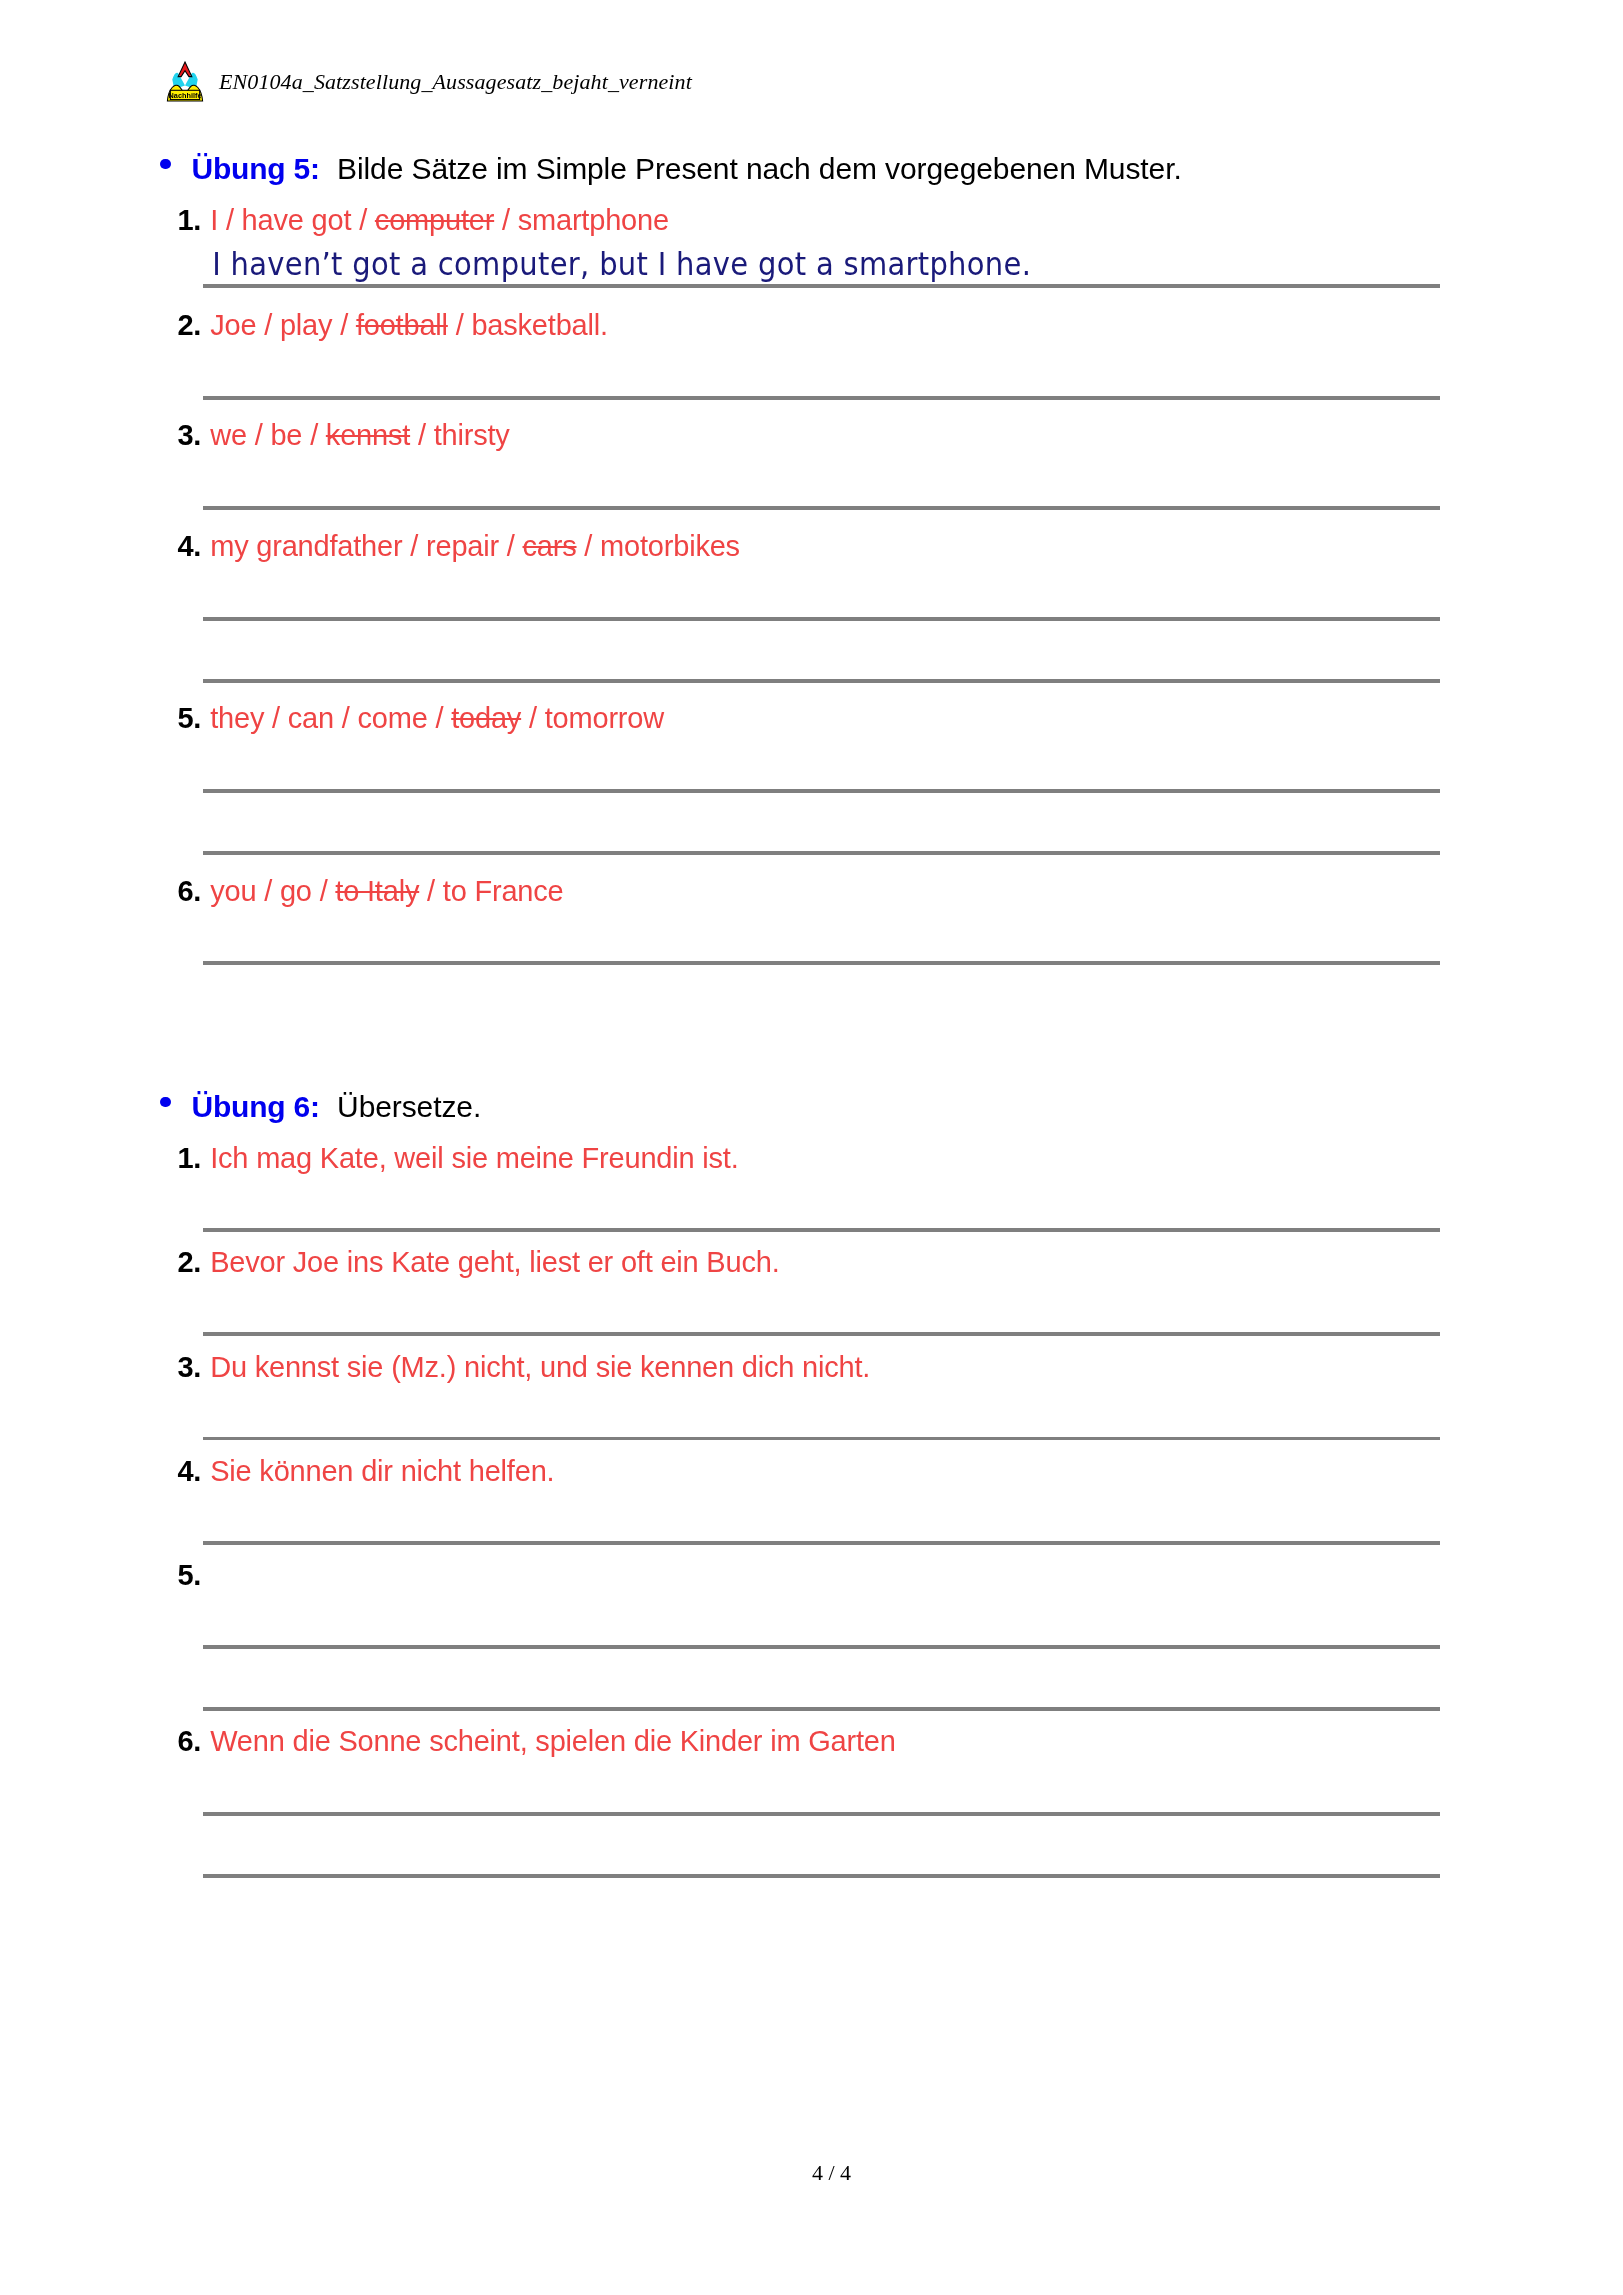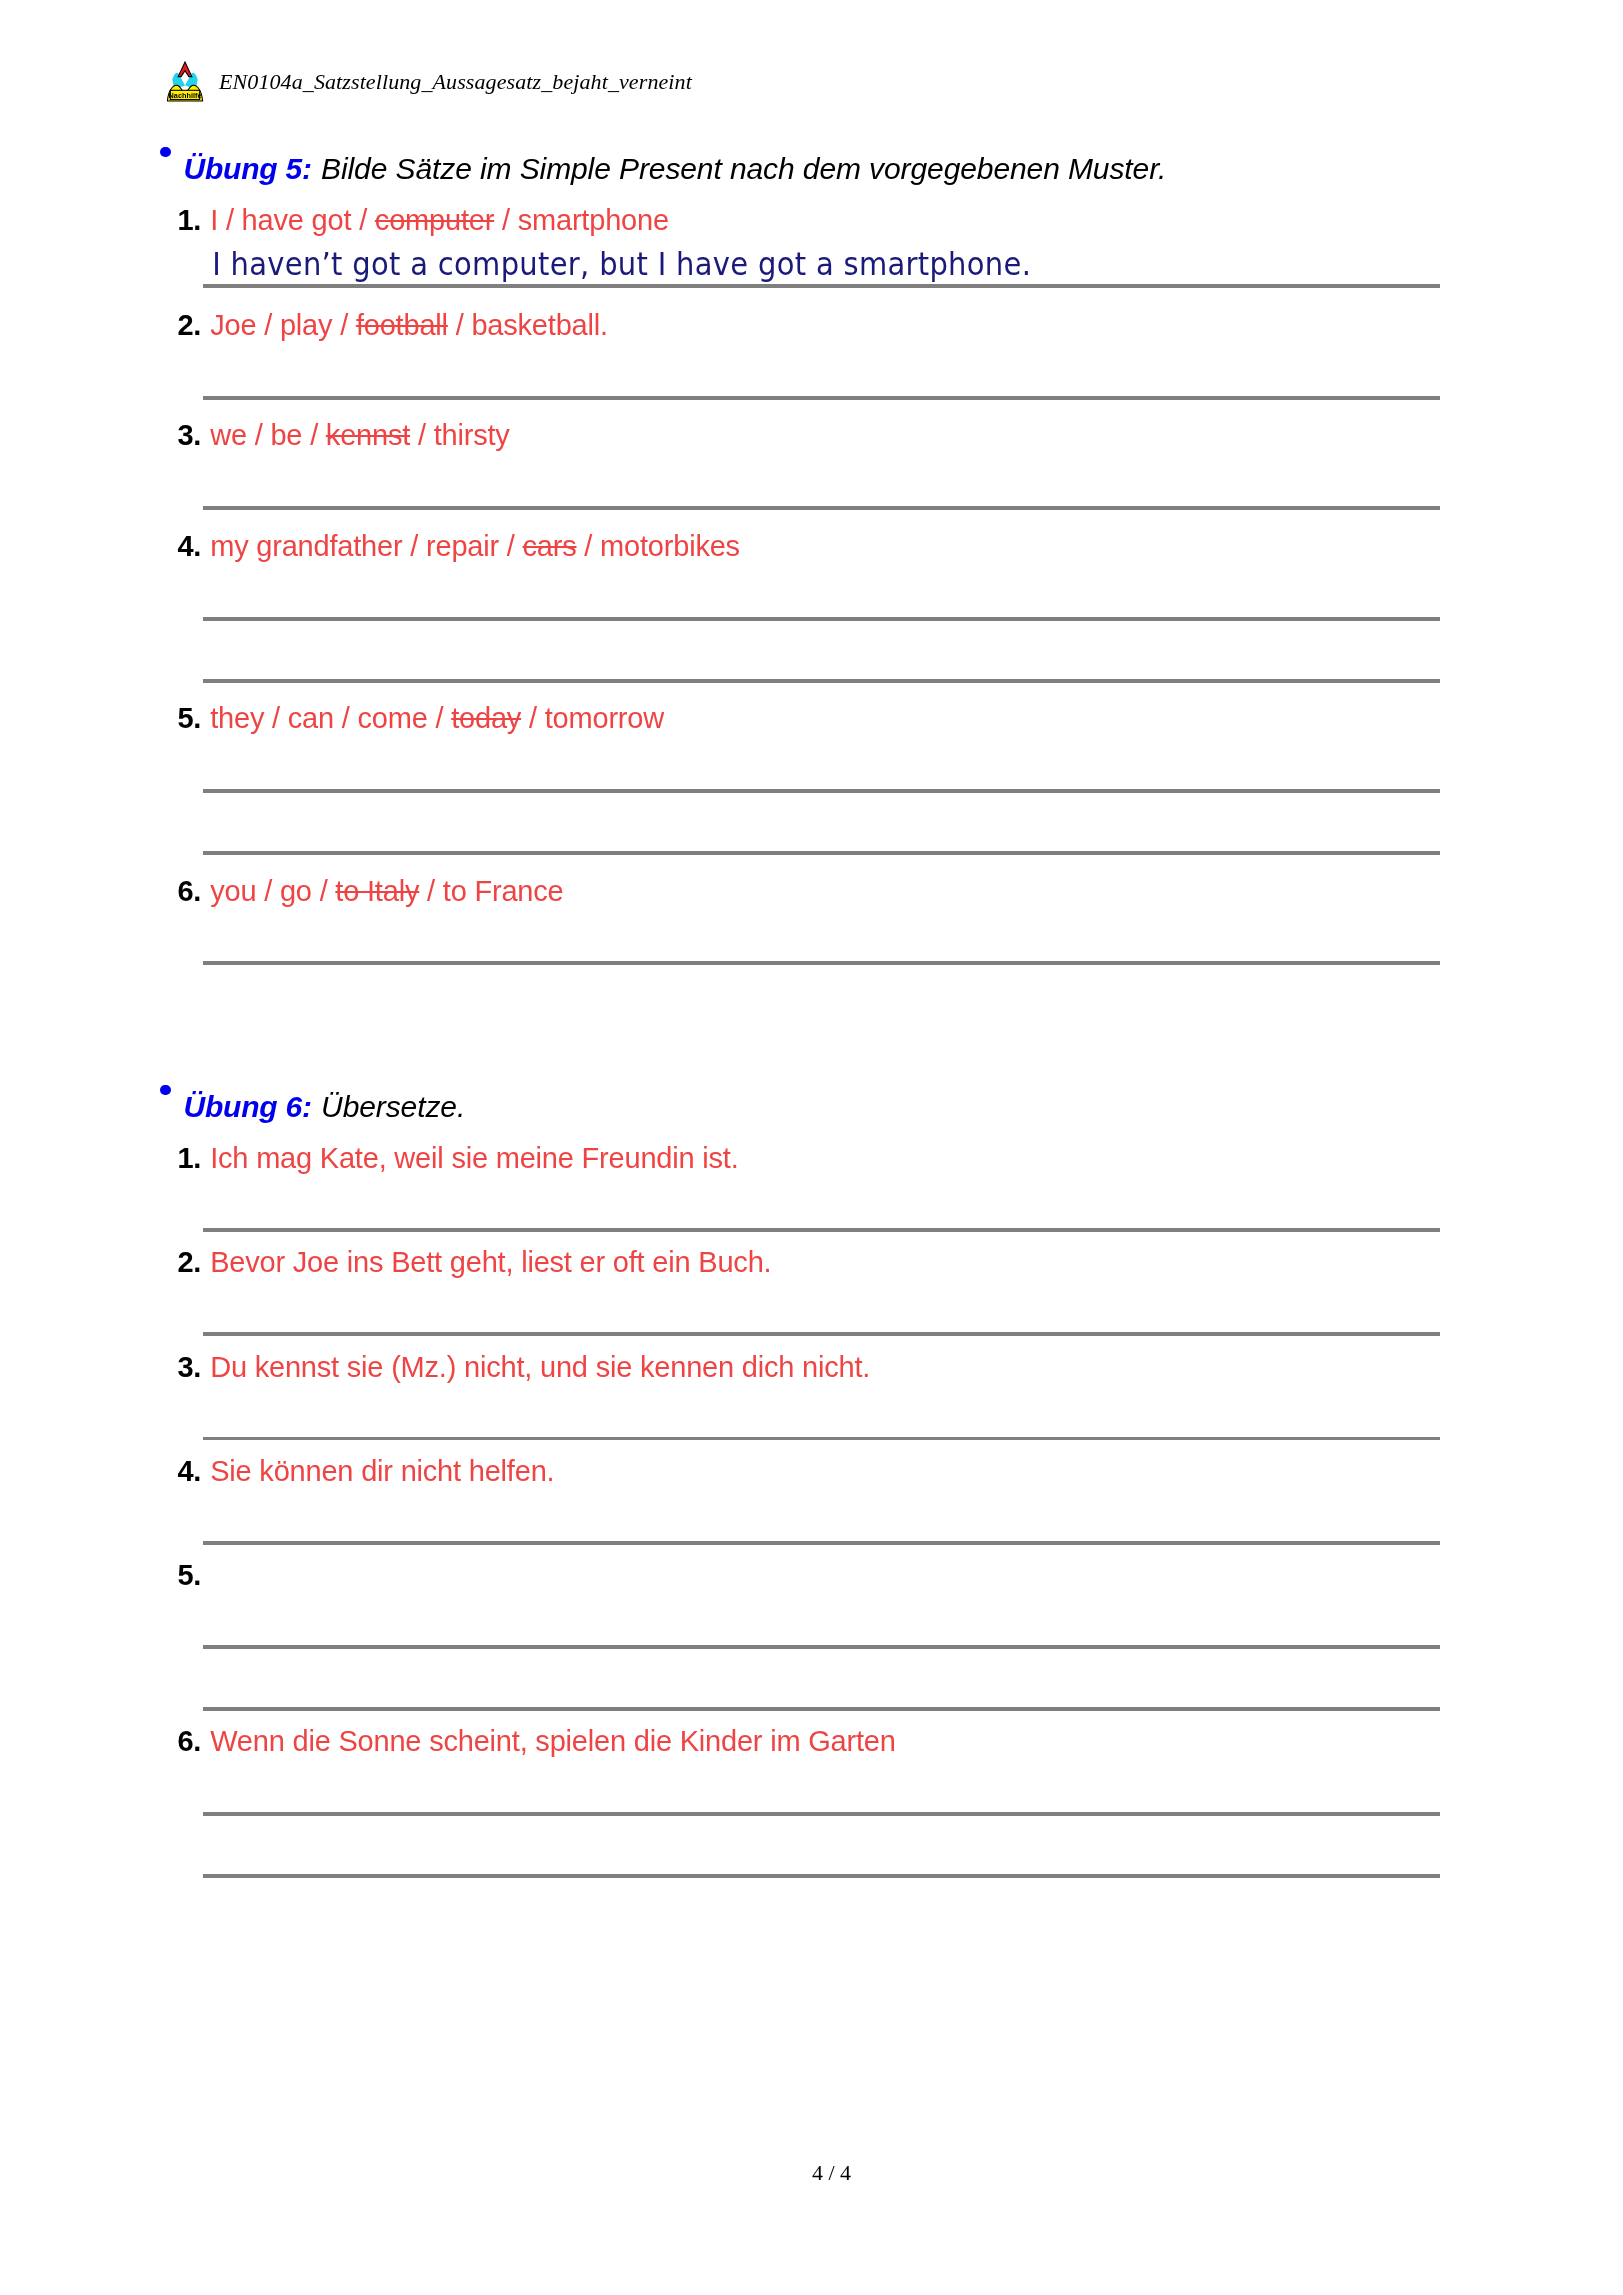--- a/index.html
+++ b/index.html
@@ -54,24 +54,23 @@
     left: 0;
     width: 1623px;
   }
   #exercise-5 { top: 152px; }
   #exercise-6 { top: 1090px; }
 
   .ex-heading {
     position: relative;
     margin-left: 160px;
     display: flex;
-    align-items: flex-start;
-    gap: 0;
+    align-items: center;
+    gap: 8px;
     white-space: nowrap;
-    font-style: italic;
   }
   .ex-bullet {
     display: inline-block;
     width: 10.5px;
     height: 10.5px;
     border-radius: 50%;
     background: #0000ee;
     margin-right: 13px;
     position: relative;
     top: -5.2px;
@@ -307,21 +306,21 @@
         <div class="answer-area">
           <div class="answer-slot" style="height:62px;">
             <div class="answer-rule"></div>
           </div>
         </div>
       </div>
 
       <div class="item" style="margin-top:9.2px;">
         <div class="item-line">
           <span class="item-num">2.</span>
-          <span class="item-text">Bevor Joe ins Bett geht, liest er oft ein Buch.</span>
+          <span class="item-text">Bevor Joe ins Kate geht, liest er oft ein Buch.</span>
         </div>
         <div class="answer-area">
           <div class="answer-slot" style="height:62px;">
             <div class="answer-rule"></div>
           </div>
         </div>
       </div>
 
       <div class="item" style="margin-top:9.2px;">
         <div class="item-line">

